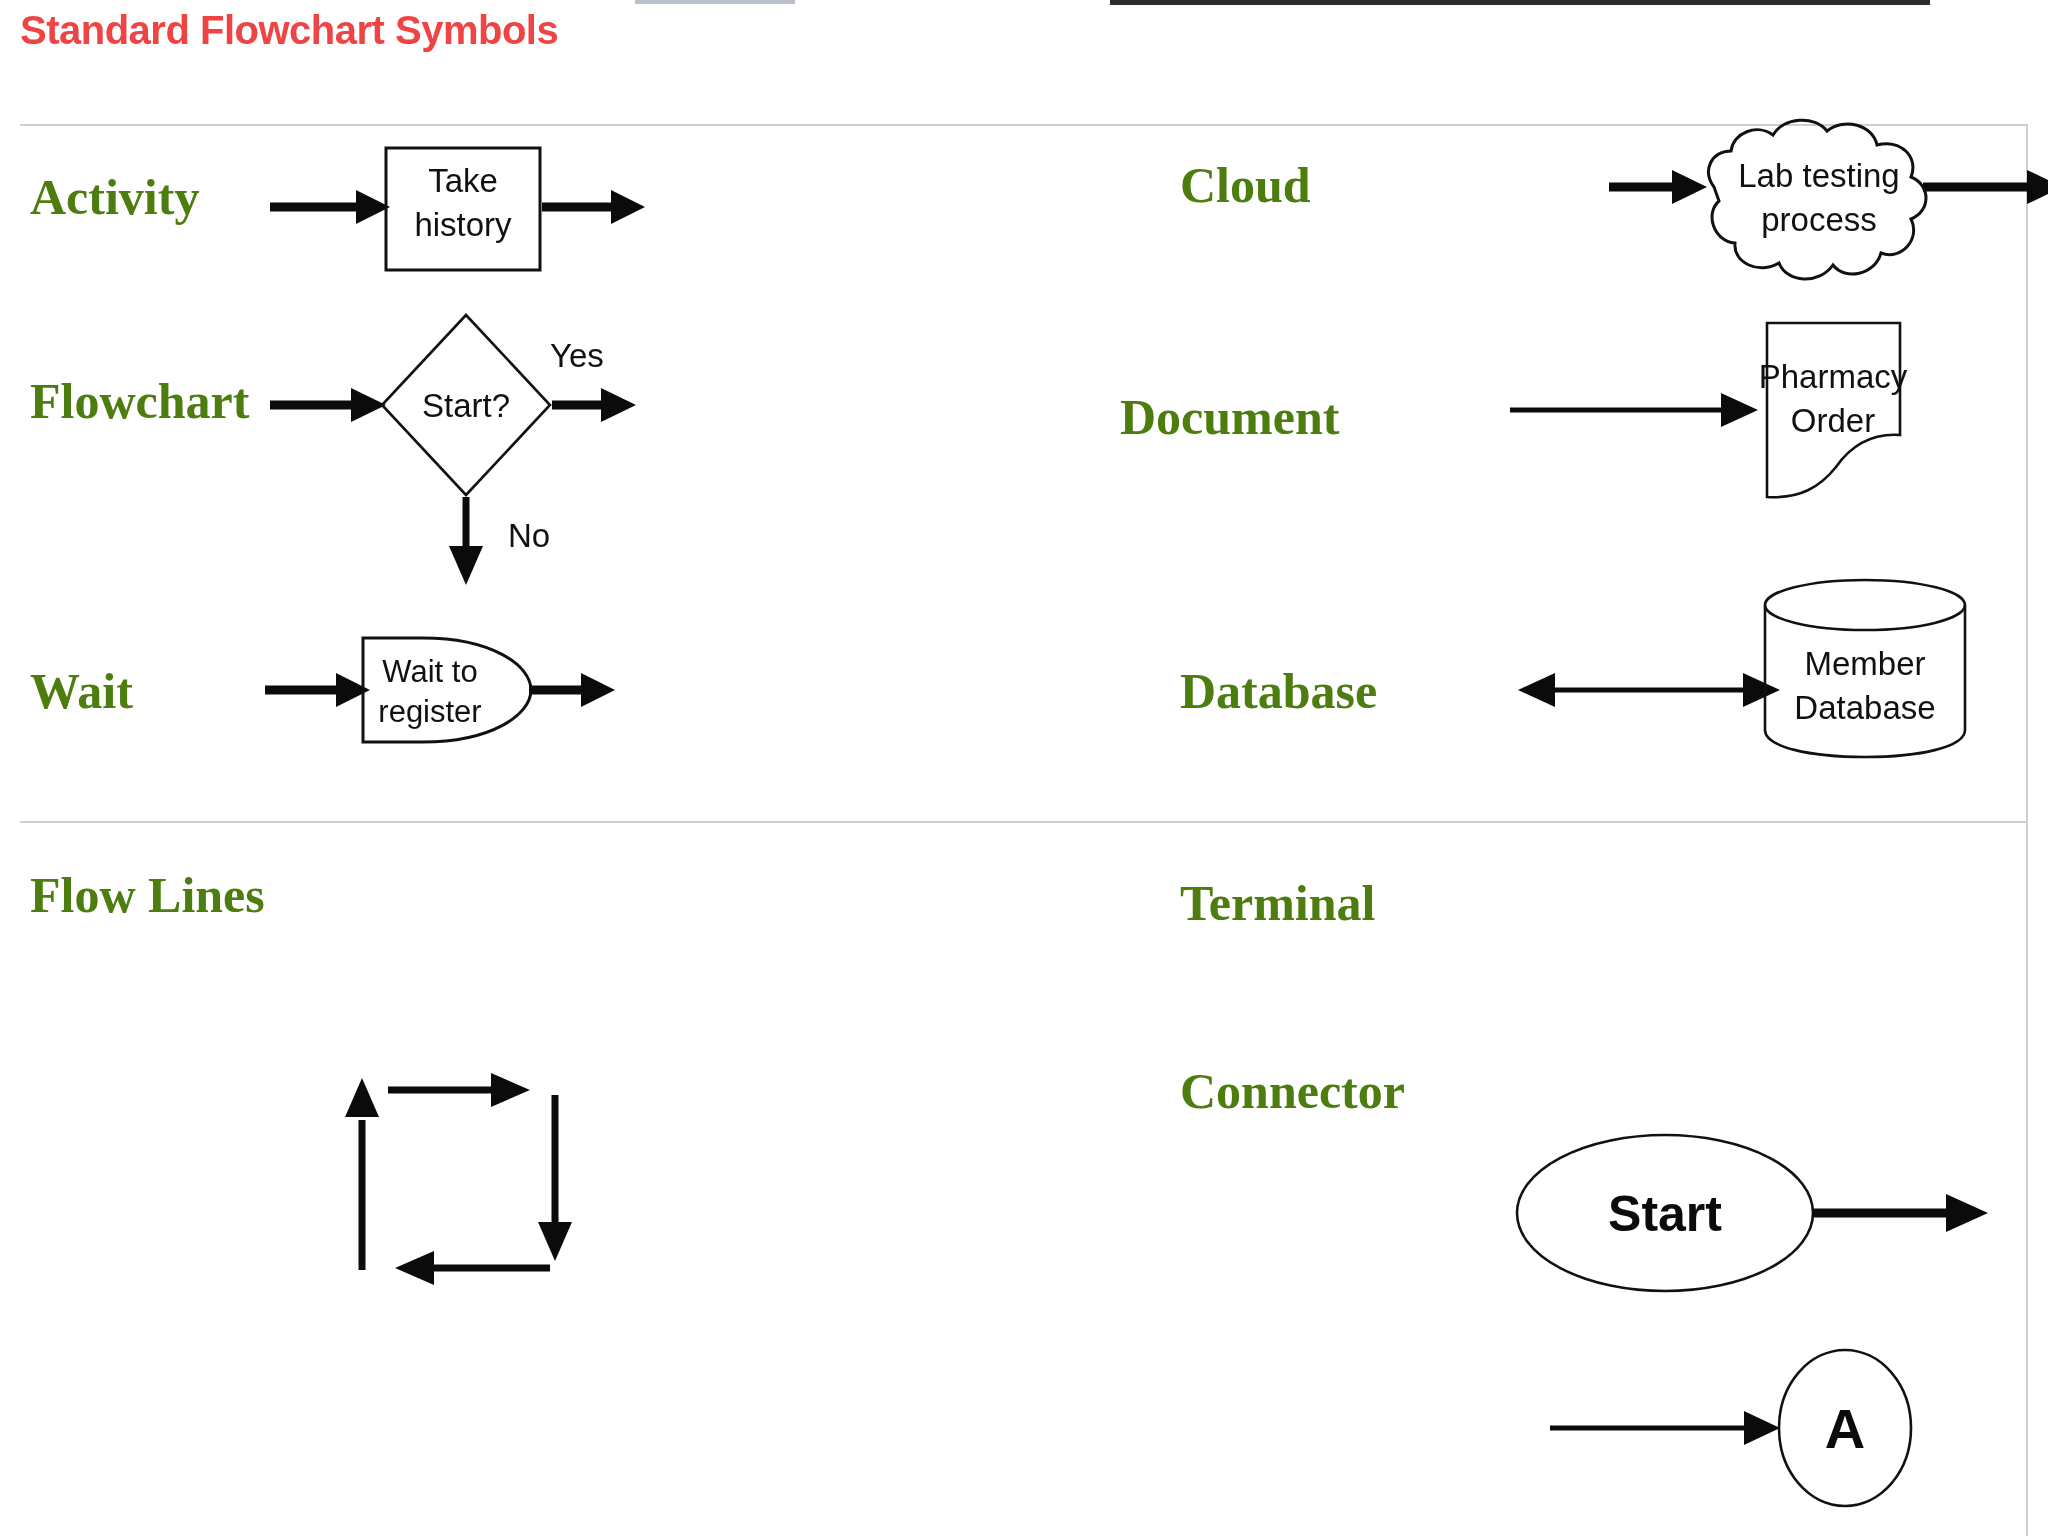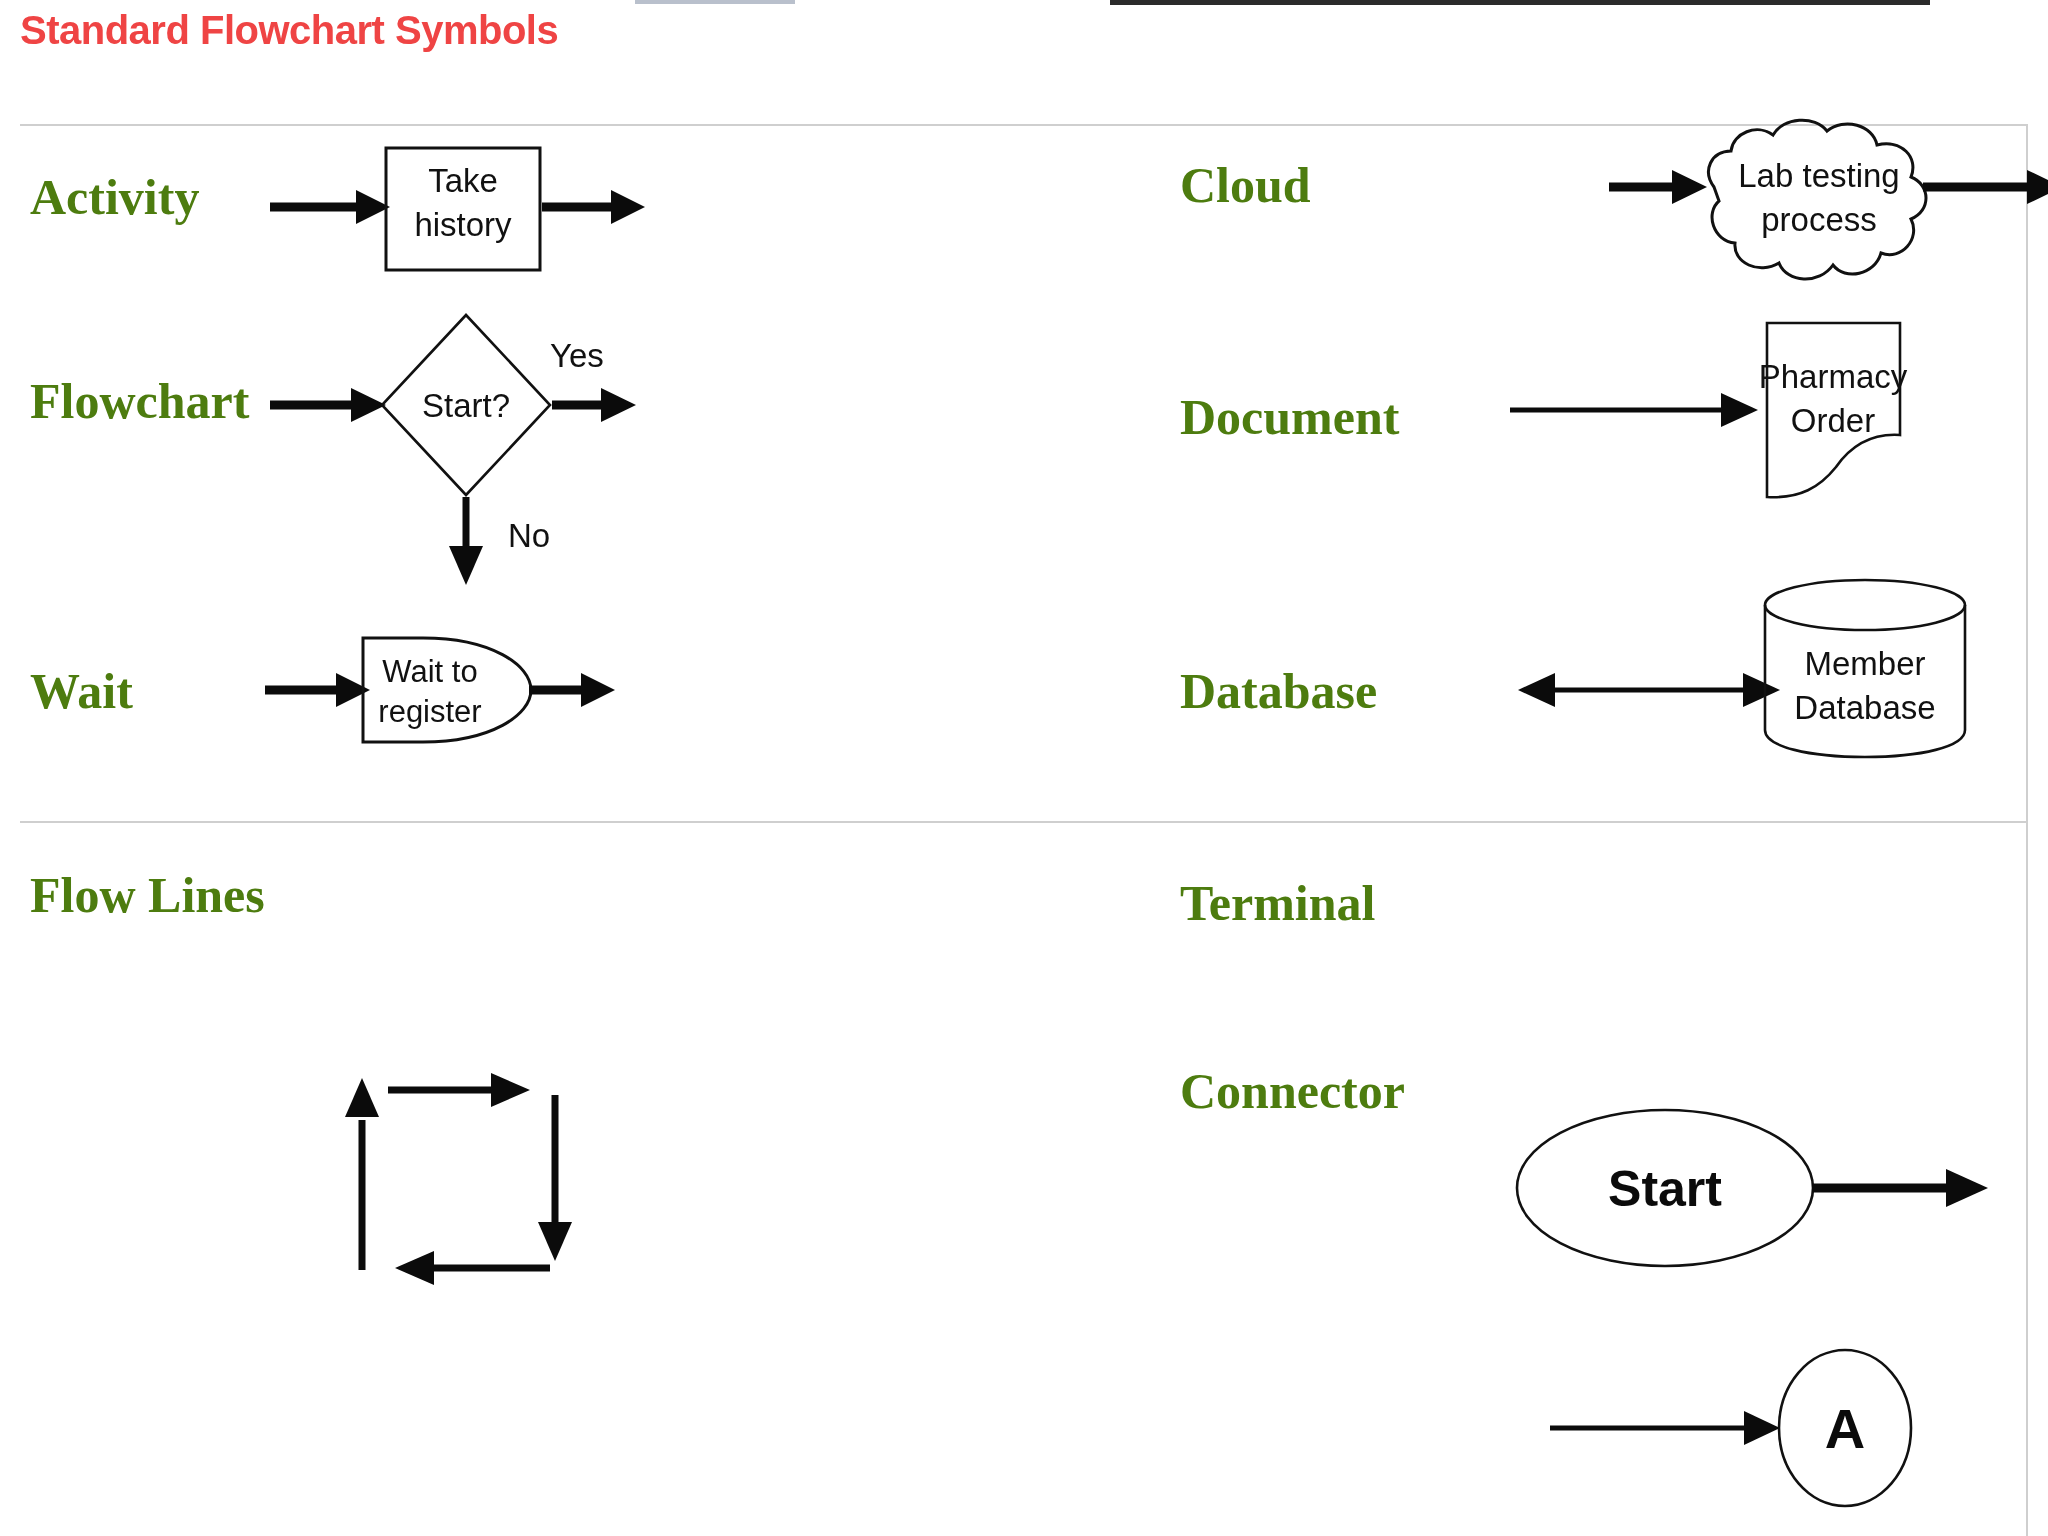--- a/index.html
+++ b/index.html
@@ -162,21 +162,21 @@
       C112,126 104,98 118,86 Z"></path>
     <text class="hand" x="218" y="72" text-anchor="middle">Lab testing</text>
     <text class="hand" x="218" y="116" text-anchor="middle">process</text>
     <g>
       <line class="thickline" x1="322" y1="72" x2="430" y2="72"></line>
       <polygon class="ahead" points="426,55 462,72 426,89"></polygon>
     </g>
   </svg>
 </div>
 
-<div class="sym-label" style="left:1180px;top:388px;">Document</div>
+<div class="sym-label" style="left:1120px;top:388px;">Document</div>
 <div class="svgwrap" style="left:1500px;top:315px;">
   <svg width="420" height="200" viewBox="0 0 420 200">
     <g>
       <line class="thinline" x1="10" y1="95" x2="225" y2="95"></line>
       <polygon class="ahead" points="221,78 258,95 221,112"></polygon>
     </g>
     <path class="stroke-thin" d="M267,8 L400,8 L400,120 C370,118 350,132 336,152 C320,172 300,184 267,182 Z"></path>
     <text class="hand" x="333" y="73" text-anchor="middle">Pharmacy</text>
     <text class="hand" x="333" y="117" text-anchor="middle">Order</text>
   </svg>
@@ -193,21 +193,21 @@
     <g>
       <ellipse class="stroke-thin" cx="365" cy="30" rx="100" ry="25"></ellipse>
       <path class="stroke-thin" d="M265,30 L265,155 C265,172 310,182 365,182 C420,182 465,172 465,155 L465,30"></path>
     </g>
     <text class="hand" x="365" y="100" text-anchor="middle">Member</text>
     <text class="hand" x="365" y="144" text-anchor="middle">Database</text>
   </svg>
 </div>
 
 <div class="sym-label" style="left:1180px;top:874px;">Terminal</div>
-<div class="svgwrap" style="left:1500px;top:1096px;">
+<div class="svgwrap" style="left:1500px;top:1121px;">
   <svg width="540" height="185" viewBox="0 0 540 185">
     <ellipse class="stroke-thin" cx="165" cy="92" rx="148" ry="78"></ellipse>
     <text class="hand-bold" x="165" y="110" text-anchor="middle">Start</text>
     <g>
       <line class="thickline" x1="312" y1="92" x2="450" y2="92"></line>
       <polygon class="ahead" points="446,73 488,92 446,111"></polygon>
     </g>
   </svg>
 </div>
 

